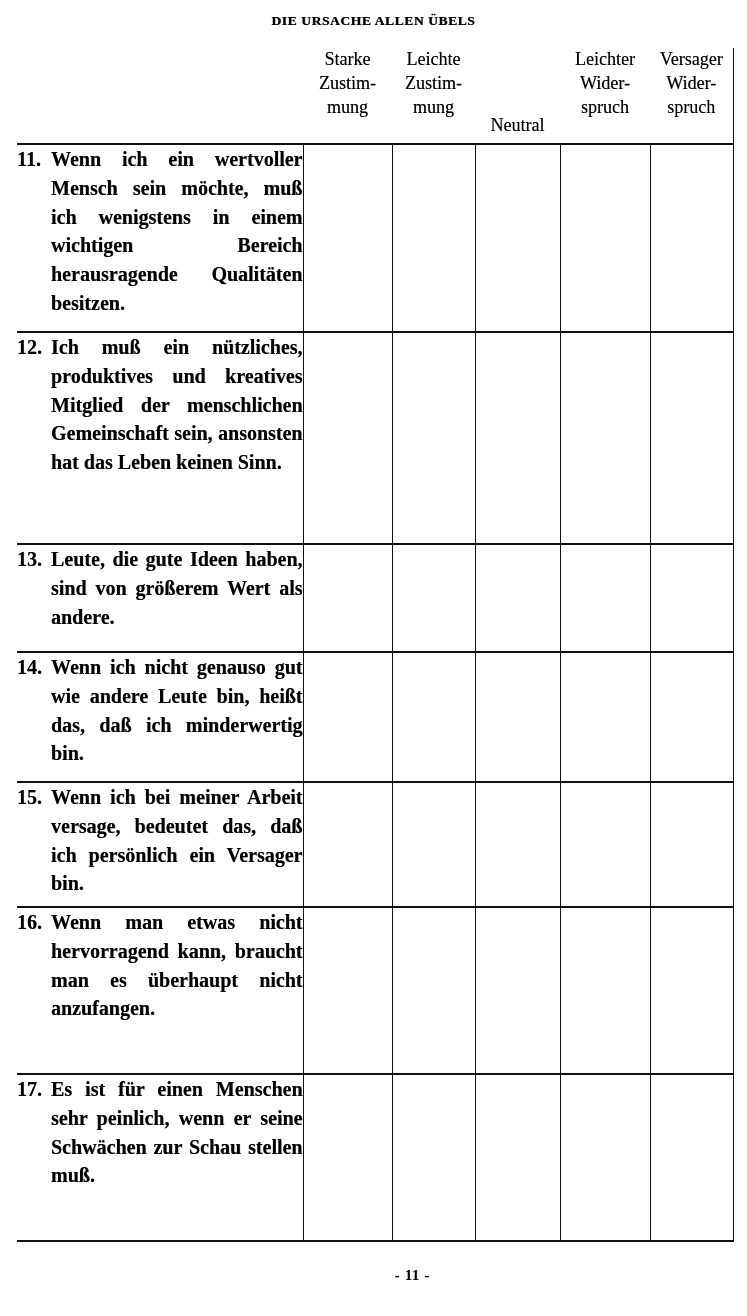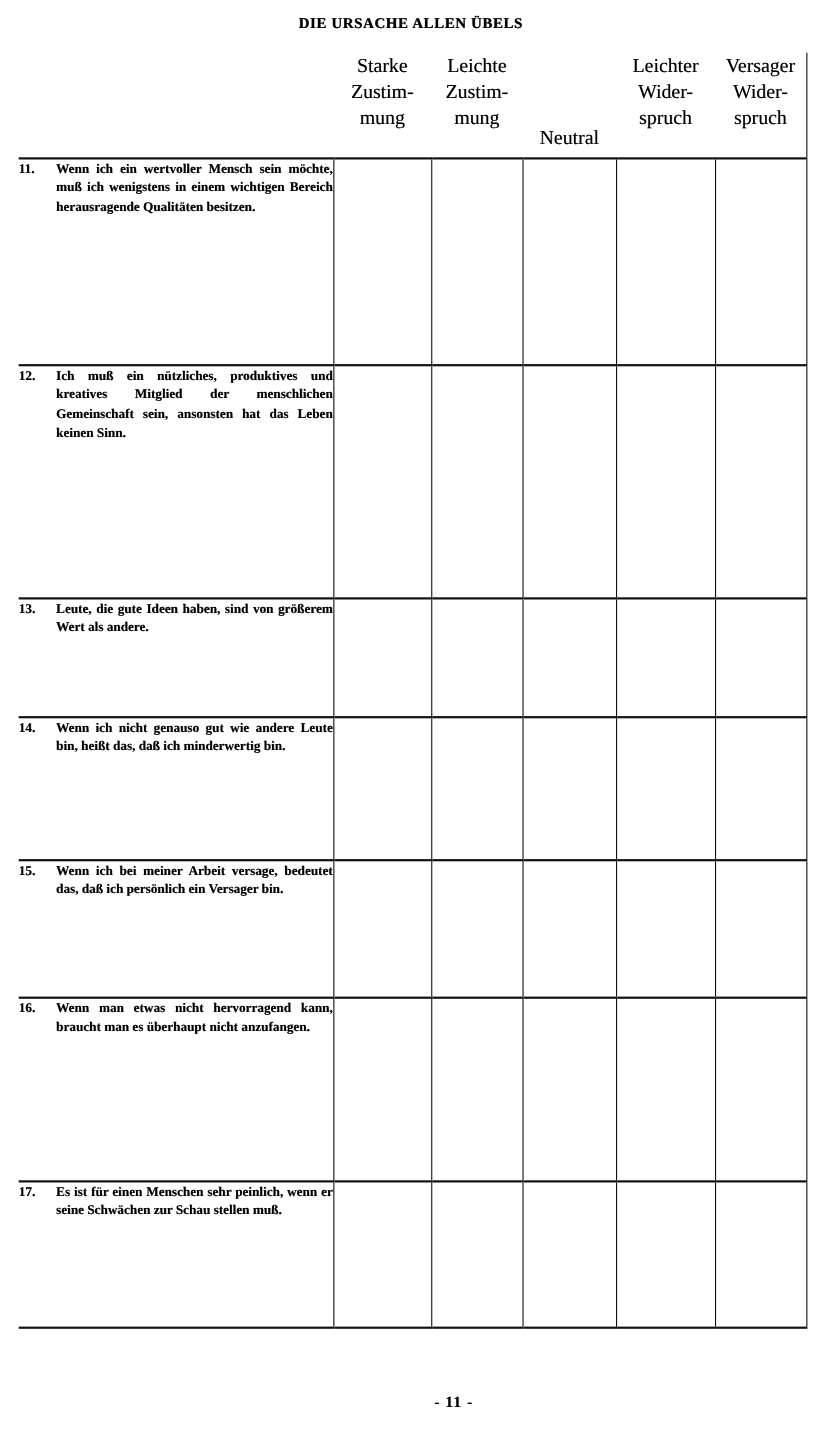--- a/index.html
+++ b/index.html
@@ -82,21 +82,21 @@
   }
   tr.q-row > td.scale.last {
     border-right: 1.8px solid #111;
   }
   tr.last-row > td {
     border-bottom: 2.1px solid #111;
   }
 
   .statement {
     padding: 12px 14px 12px 4px;
-    font-size: 12px;
+    font-size: 20px;
     line-height: 1.44;
   }
   .stmt-flex {
     display: flex;
     align-items: flex-start;
   }
   .stmt-num {
     flex: 0 0 34px;
     font-weight: 700;
     text-shadow: 0.35px 0 0 rgba(0,0,0,0.5);
@@ -252,21 +252,21 @@
           <span class="stmt-text">Wenn man etwas nicht hervorragend kann, braucht man es überhaupt nicht anzufangen.</span>
         </div>
       </td>
       <td class="scale"></td>
       <td class="scale"></td>
       <td class="scale"></td>
       <td class="scale"></td>
       <td class="scale last"></td>
     </tr>
 
-    <tr class="q-row last-row" style="height:133px">
+    <tr class="q-row last-row" style="height:167px">
       <td class="statement">
         <div class="stmt-flex">
           <span class="stmt-num">17.</span>
           <span class="stmt-text">Es ist für einen Menschen sehr peinlich, wenn er seine Schwächen zur Schau stellen muß.</span>
         </div>
       </td>
       <td class="scale"></td>
       <td class="scale"></td>
       <td class="scale"></td>
       <td class="scale"></td>

